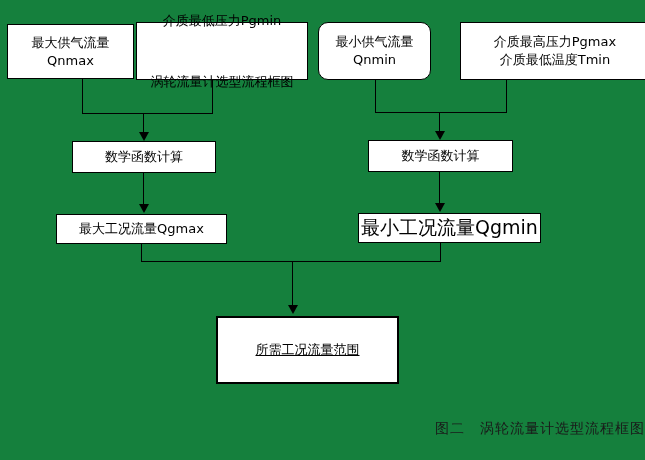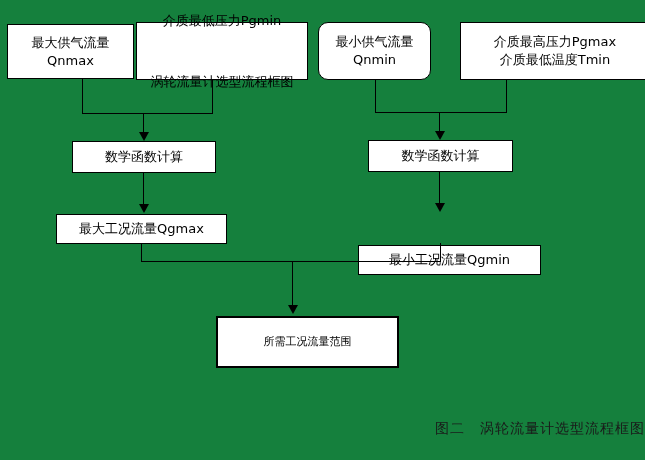--- a/index.html
+++ b/index.html
@@ -60,27 +60,27 @@
     left: 368px; top: 140px; width: 145px; height: 32px;
     font-size: 13px;
   }
   #node-qgmax {
     left: 56px;  top: 214px; width: 171px; height: 30px;
     font-size: 13px;
     text-align: center;
   }
   #node-qgmin {
     left: 358px; top: 213px; width: 183px; height: 30px;
-    font-size: 13px;
-    margin-top: 32px;
+    font-size: 19px;
   }
   #node-range {
-    left: 216px; top: 316px; width: 183px; height: 52px;
-    font-size: 11px;
+    left: 216px; top: 316px; width: 183px; height: 68px;
+    font-size: 13px;
     border-width: 2px;
+    text-decoration: underline;
   }
   
   .hline {
     position: absolute;
     height: 0;
     border-top: 1.5px solid #000000;
   }
   .vline {
     position: absolute;
     width: 0;

